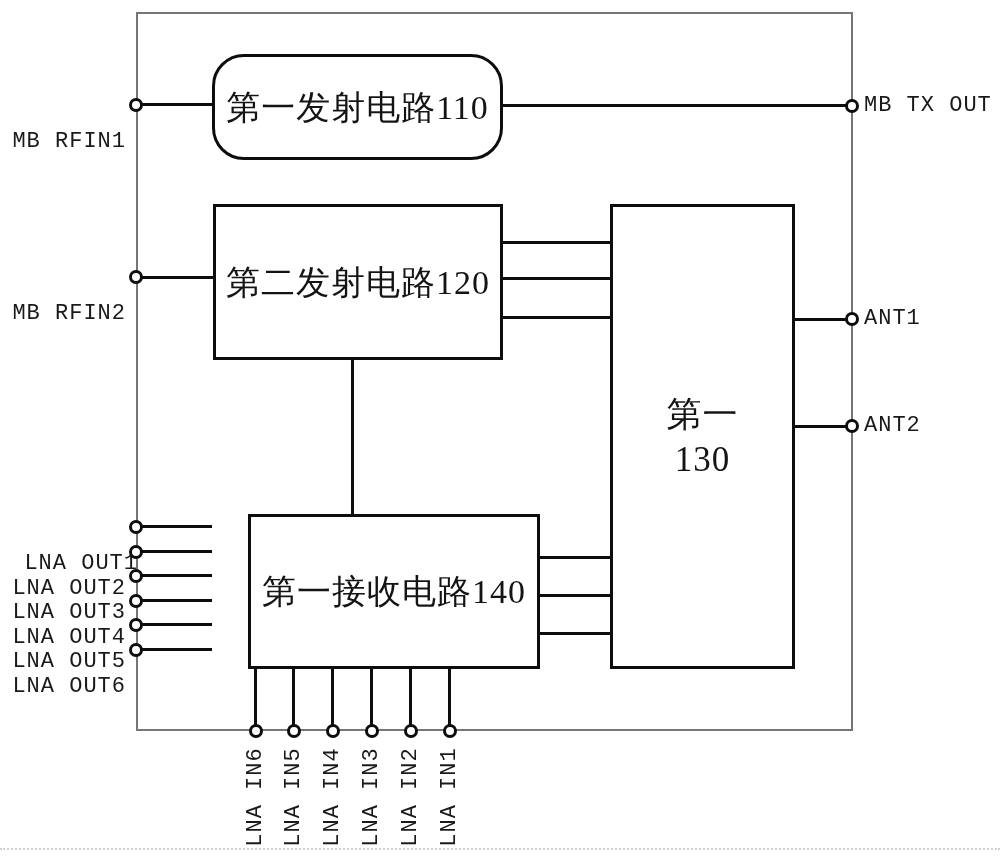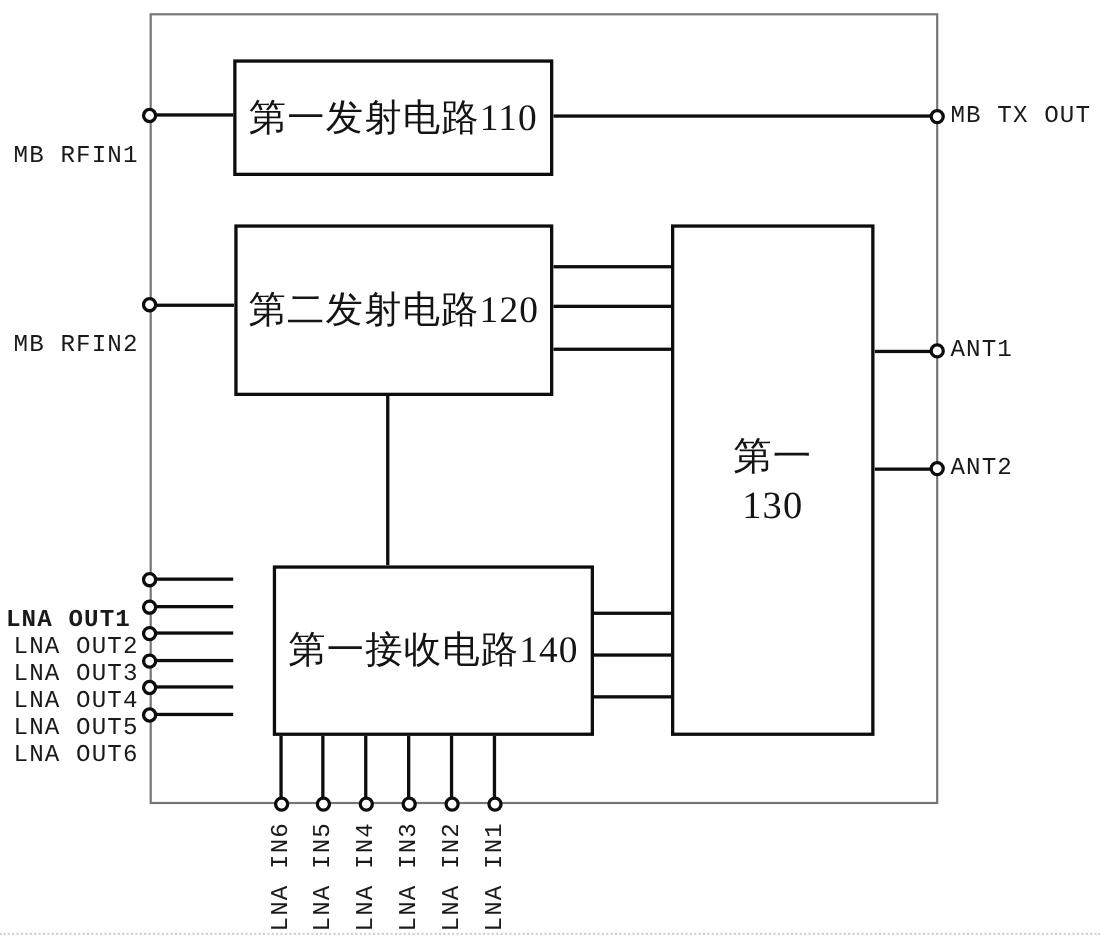--- a/index.html
+++ b/index.html
@@ -105,21 +105,21 @@
   <div class="wire" style="left:795px;top:318px;width:57px;height:3px;"></div>
   <div class="wire" style="left:795px;top:425px;width:57px;height:3px;"></div>
 
   <div class="wire" style="left:254px;top:669px;width:3px;height:62px;"></div>
   <div class="wire" style="left:292px;top:669px;width:3px;height:62px;"></div>
   <div class="wire" style="left:331px;top:669px;width:3px;height:62px;"></div>
   <div class="wire" style="left:370px;top:669px;width:3px;height:62px;"></div>
   <div class="wire" style="left:409px;top:669px;width:3px;height:62px;"></div>
   <div class="wire" style="left:448px;top:669px;width:3px;height:62px;"></div>
 
-  <div class="block" style="left:212px;top:54px;width:291px;height:106px;">
+  <div class="block" style="left:212px;top:54px;width:291px;height:106px;border-radius:32px;">
     <div class="bl">第一发射电路110</div>
   </div>
 
   <div class="block" style="left:213px;top:204px;width:290px;height:156px;">
     <div class="bl">第二发射电路120</div>
   </div>
 
   <div class="block" style="left:610px;top:204px;width:185px;height:465px;font-size:35px;">
     <div class="bl">第一</div>
     <div class="bl">130</div>
@@ -146,21 +146,21 @@
   <div class="term" style="left:365px;top:724px;"></div>
   <div class="term" style="left:404px;top:724px;"></div>
   <div class="term" style="left:443px;top:724px;"></div>
 
   <div class="port-label right-align" style="left:4px;top:93px;width:122px;">MB RFIN1</div>
   <div class="port-label" style="left:864px;top:94px;">MB TX OUT</div>
   <div class="port-label right-align" style="left:4px;top:265px;width:122px;">MB RFIN2</div>
   <div class="port-label" style="left:864px;top:307px;">ANT1</div>
   <div class="port-label" style="left:864px;top:414px;">ANT2</div>
 
-  <div class="port-label right-align" style="left:1px;top:515px;width:118px;font-weight:bold;">LNA OUT1</div>
+  <div class="port-label right-align" style="left:20px;top:515px;width:118px;">LNA OUT1</div>
   <div class="port-label right-align" style="left:8px;top:540px;width:118px;">LNA OUT2</div>
   <div class="port-label right-align" style="left:8px;top:564px;width:118px;">LNA OUT3</div>
   <div class="port-label right-align" style="left:8px;top:589px;width:118px;">LNA OUT4</div>
   <div class="port-label right-align" style="left:8px;top:613px;width:118px;">LNA OUT5</div>
   <div class="port-label right-align" style="left:8px;top:638px;width:118px;">LNA OUT6</div>
 
   <div class="port-label rot" style="left:201px;top:785px;">LNA IN6</div>
   <div class="port-label rot" style="left:239px;top:785px;">LNA IN5</div>
   <div class="port-label rot" style="left:278px;top:785px;">LNA IN4</div>
   <div class="port-label rot" style="left:317px;top:785px;">LNA IN3</div>

